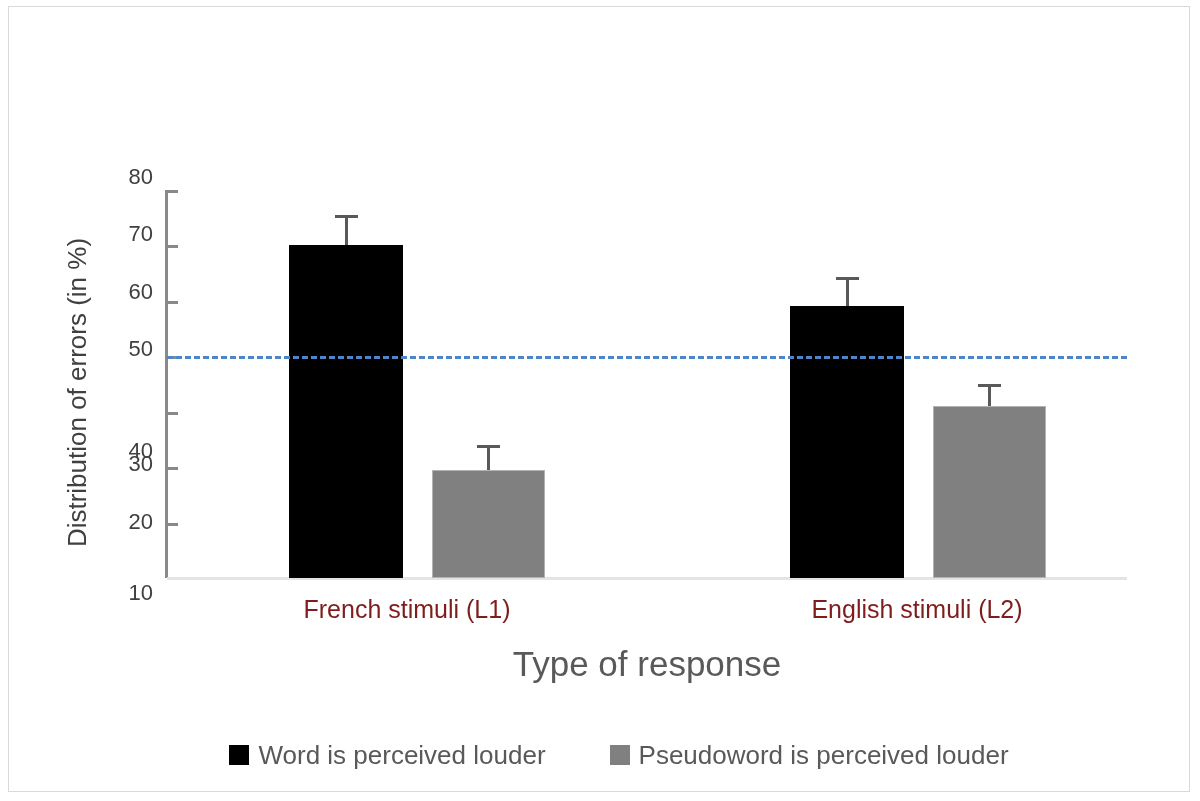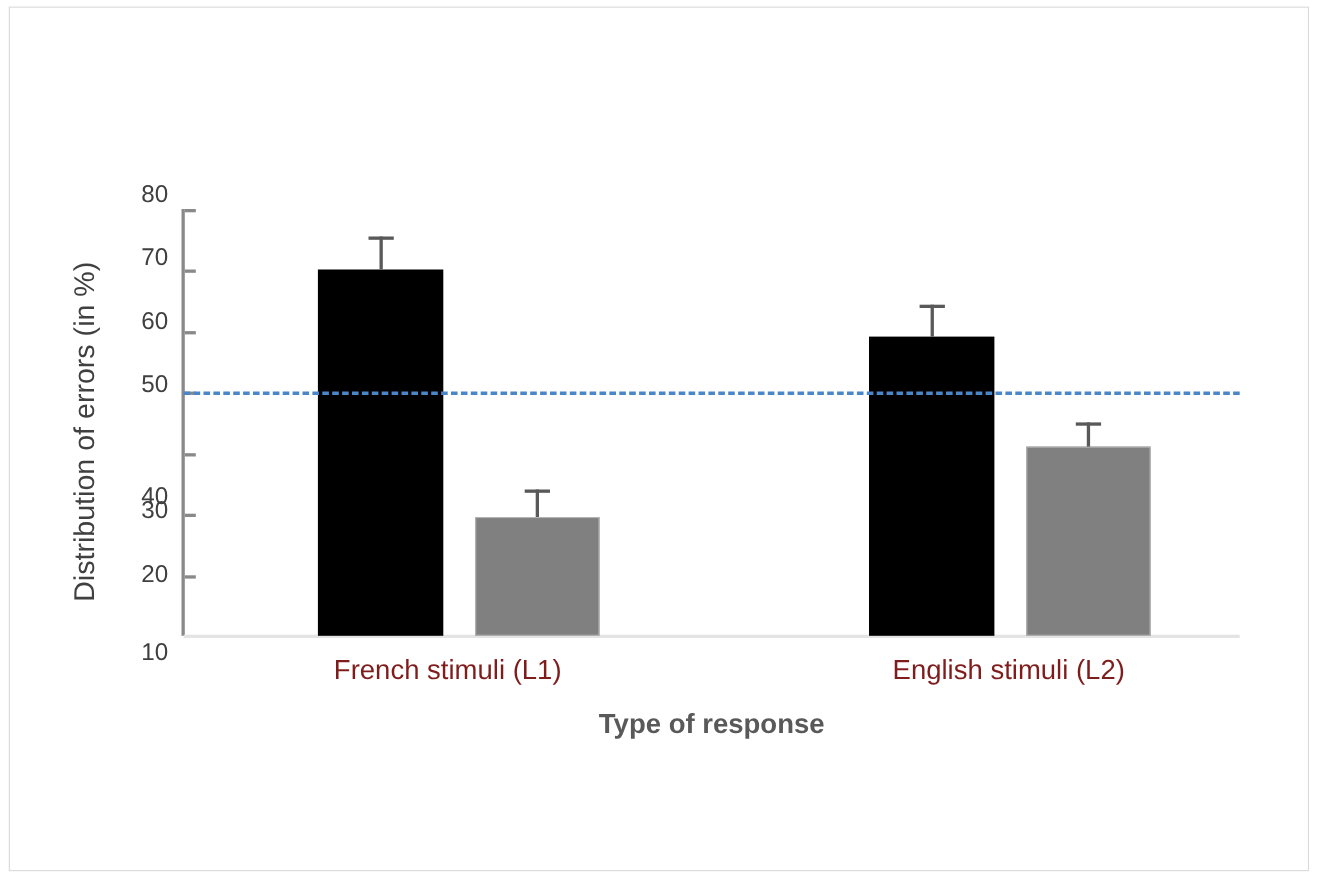--- a/index.html
+++ b/index.html
@@ -146,23 +146,22 @@
     color: #7f1d1d;
     white-space: nowrap;
     transform: translateX(-50%);
   }
   .x-axis-title {
     position: absolute;
     left: 158px;
     top: 637px;
     width: 960px;
     text-align: center;
-    font-size: 25px;
+    font-size: 35px;
     color: #595959;
-    font-weight: bold;
   }
   
   .legend {
     position: absolute;
     left: 170px;
     top: 728px;
     width: 880px;
     height: 40px;
     display: flex;
     align-items: center;
@@ -240,15 +239,25 @@
 
     </div>
 
     <div class="x-cat-labels">
       <span style="left:240px;">French stimuli (L1)</span>
       <span style="left:750px;">English stimuli (L2)</span>
     </div>
 
     <div class="x-axis-title">Type of response</div>
 
+    <div class="legend">
+      <div class="legend-item">
+        <span class="legend-swatch black"></span>
+        <span class="legend-label">Word is perceived louder</span>
+      </div>
+      <div class="legend-item">
+        <span class="legend-swatch gray"></span>
+        <span class="legend-label">Pseudoword is perceived louder</span>
+      </div>
+    </div>
 
   </div>
 </div>
 
 </body></html>

